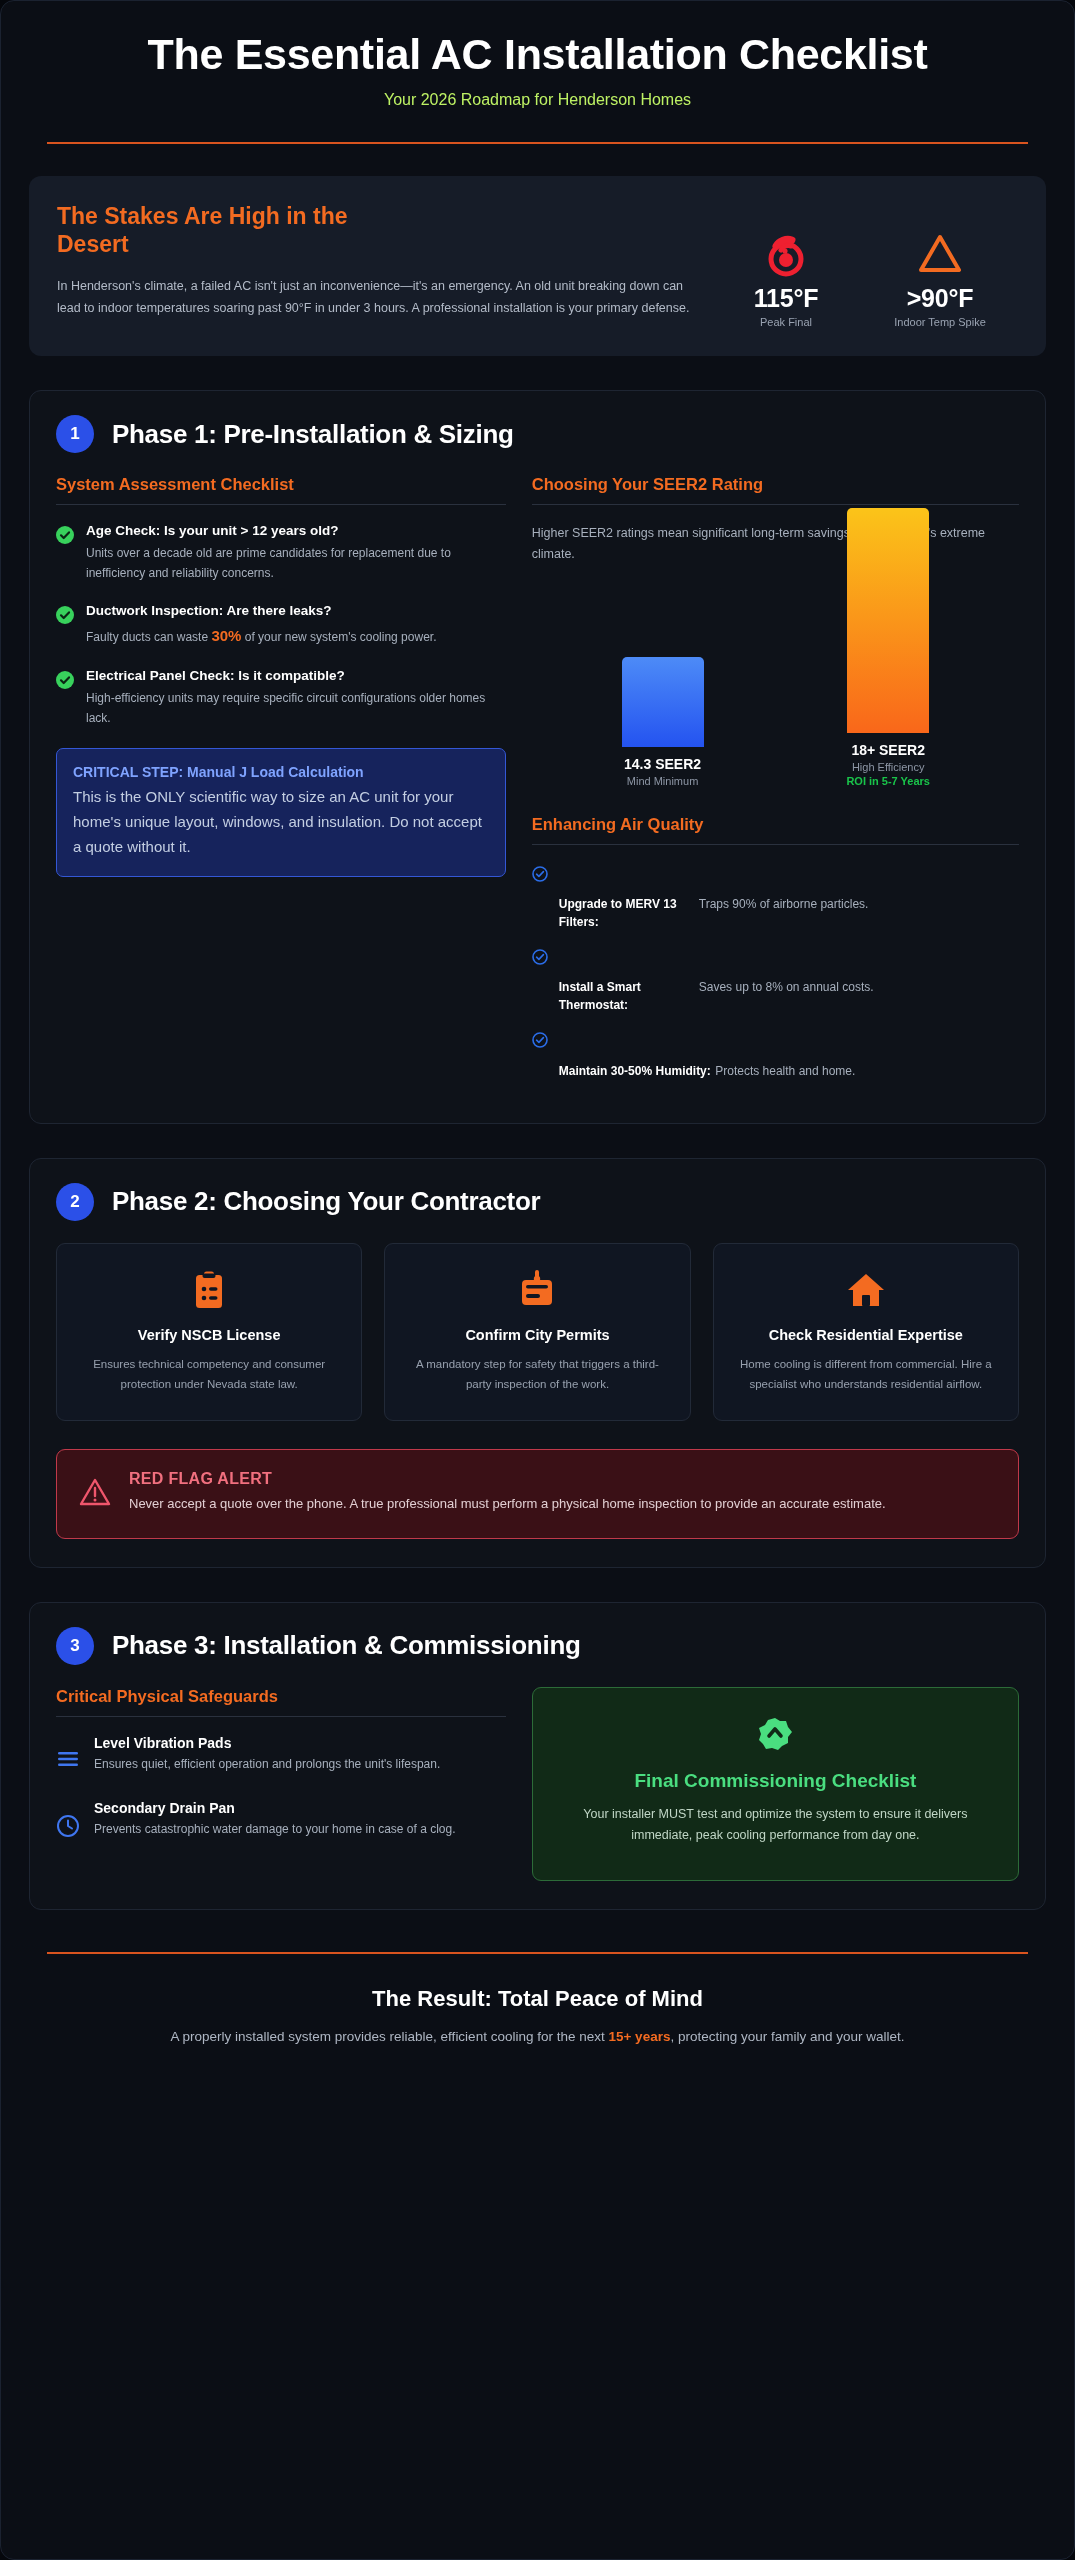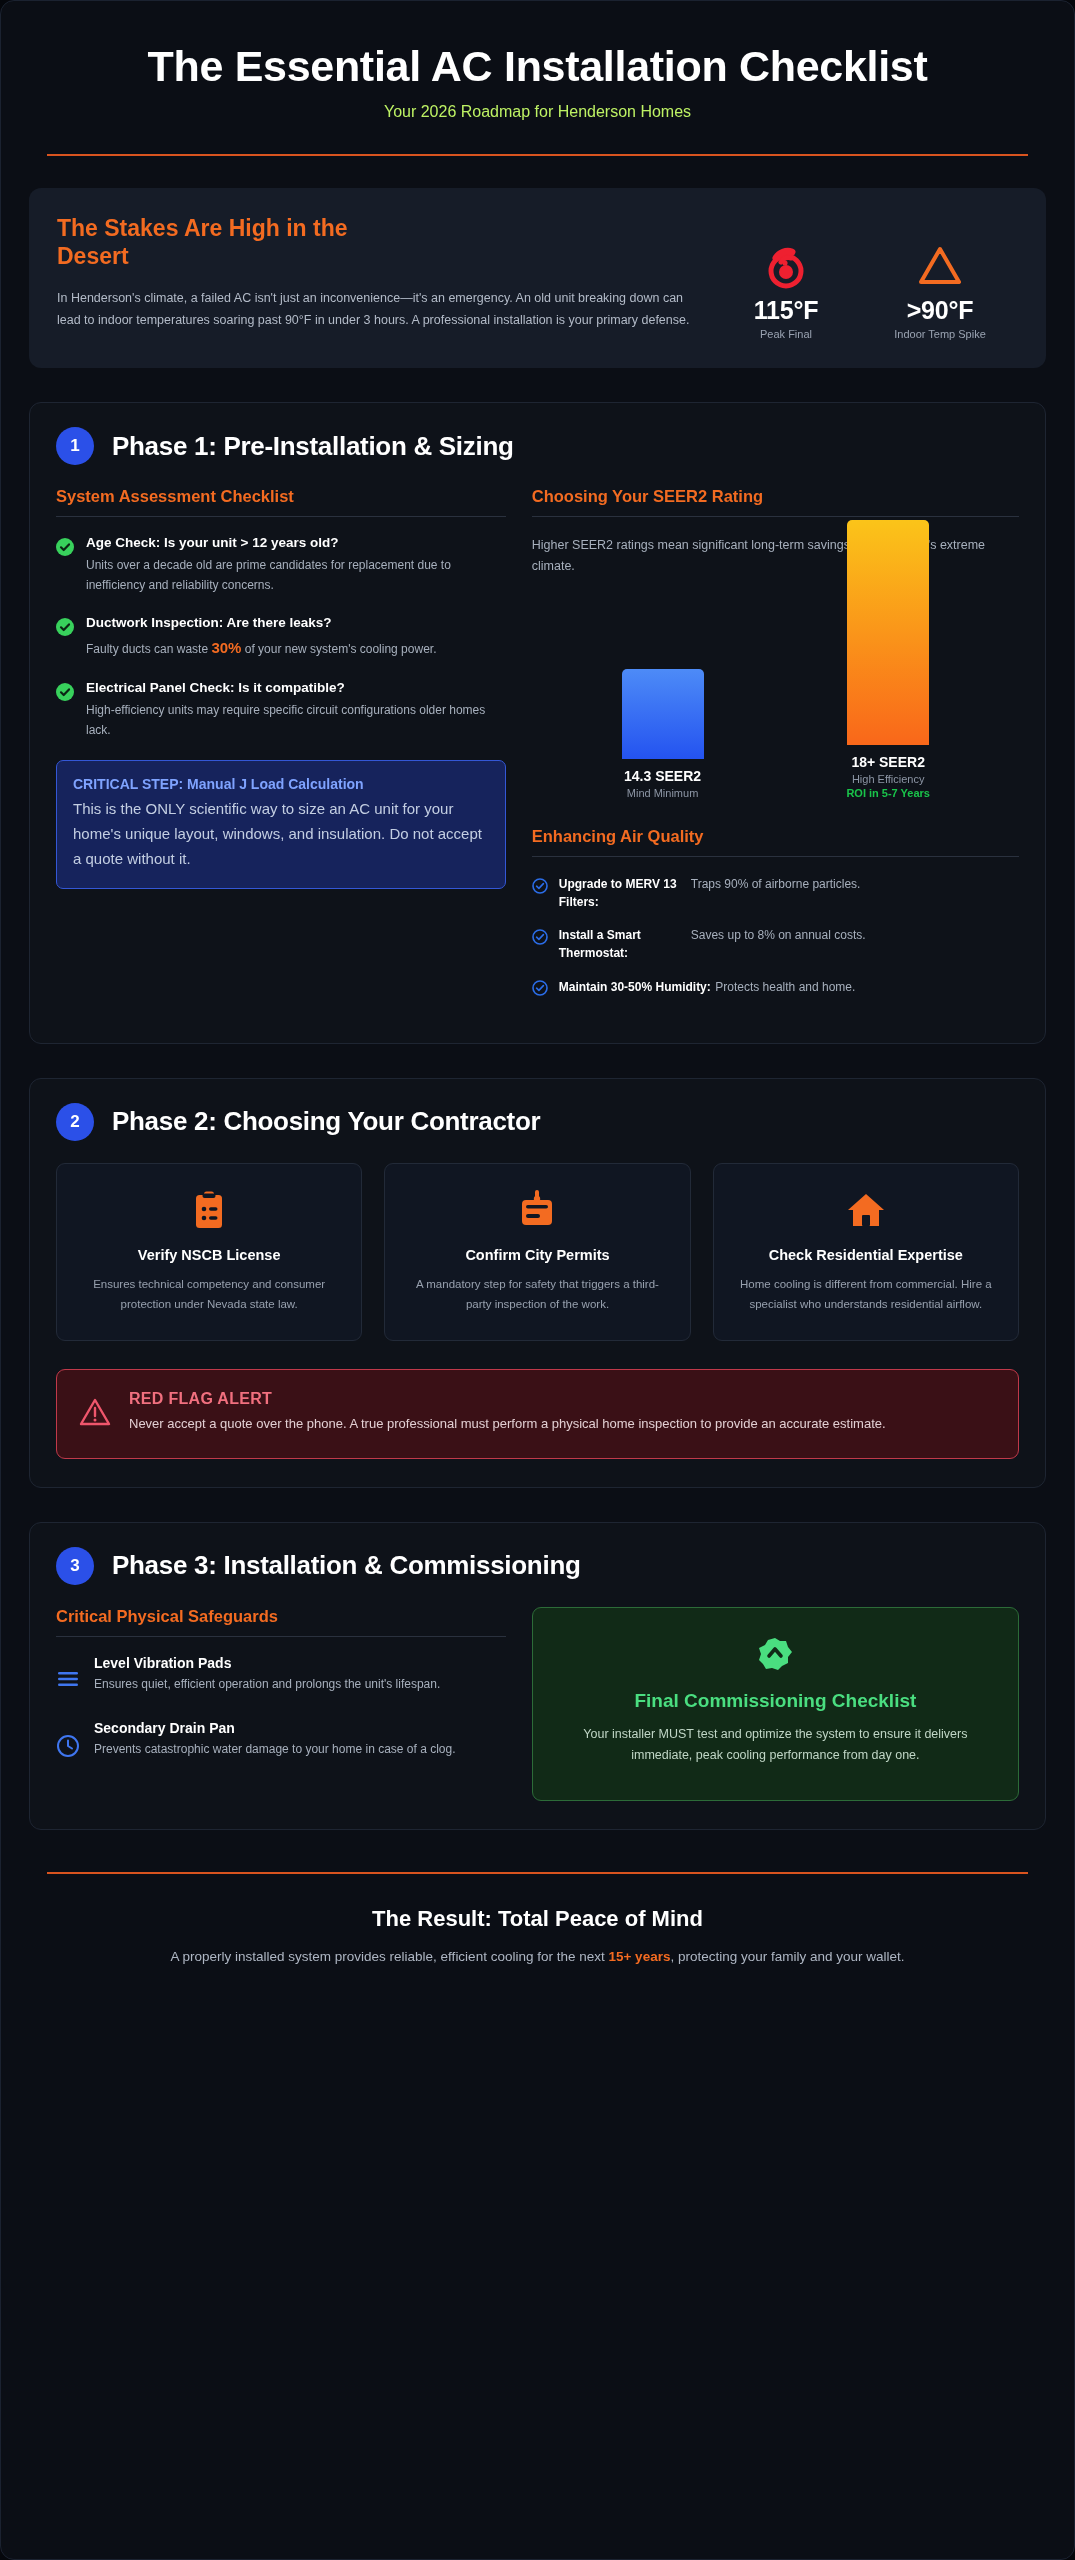--- a/index.html
+++ b/index.html
@@ -10,21 +10,21 @@
     font-family: "Liberation Sans", sans-serif;
     -webkit-font-smoothing: antialiased;
   }
 
   .page {
     width: 1075px;
     min-height: 2560px;
     background: #0b0e15;
     border: 1px solid #1b2230;
     border-radius: 14px;
-    padding: 12px 28px 26px 28px;
+    padding: 0 28px 26px 28px;
     position: relative;
     overflow: hidden;
   }
 
   
   .hdr { padding: 30px 10px 0 10px; text-align: center; }
   .hdr-title {
     font-size: 43px;
     font-weight: bold;
     color: #ffffff;
@@ -154,21 +154,21 @@
   .bar-a { background: linear-gradient(180deg,#4d8bf7 0%,#2453f0 100%); }
   .bar-b { background: linear-gradient(180deg,#fbc419 0%,#f9671a 100%); }
   .bar-lbl { font-size: 14px; font-weight: bold; color: #ffffff; margin-top: 9px; }
   .bar-sub { font-size: 11px; color: #8d96a5; margin-top: 3px; }
   .bar-roi { font-size: 11px; color: #19c44a; font-weight: bold; margin-top: 2px; }
 
   
   .aq { margin-top: 28px; }
   .aq-row { display: flex; gap: 11px; align-items: flex-start; margin-bottom: 15px; }
   .aq-ico { flex: 0 0 16px; padding-top: 3px; }
-  .aq-body { display: flex; gap: 0; flex: 1 1 auto; }
+  .aq-body { display: flex; gap: 8px; flex: 1 1 auto; margin-top: 32px; }
   .aq-t { color: #ffffff; font-size: 12px; font-weight: bold; line-height: 1.5; flex: 0 0 132px; }
   .aq-d { color: #a7b0bd; font-size: 12px; line-height: 1.5; }
   .aq-row.inline .aq-body { display: block; }
   .aq-row.inline .aq-t { display: inline; }
   .aq-row.inline .aq-d { display: inline; }
 
   
   .p2 { display: flex; gap: 22px; }
   .p2-card {
     flex: 1 1 0;

